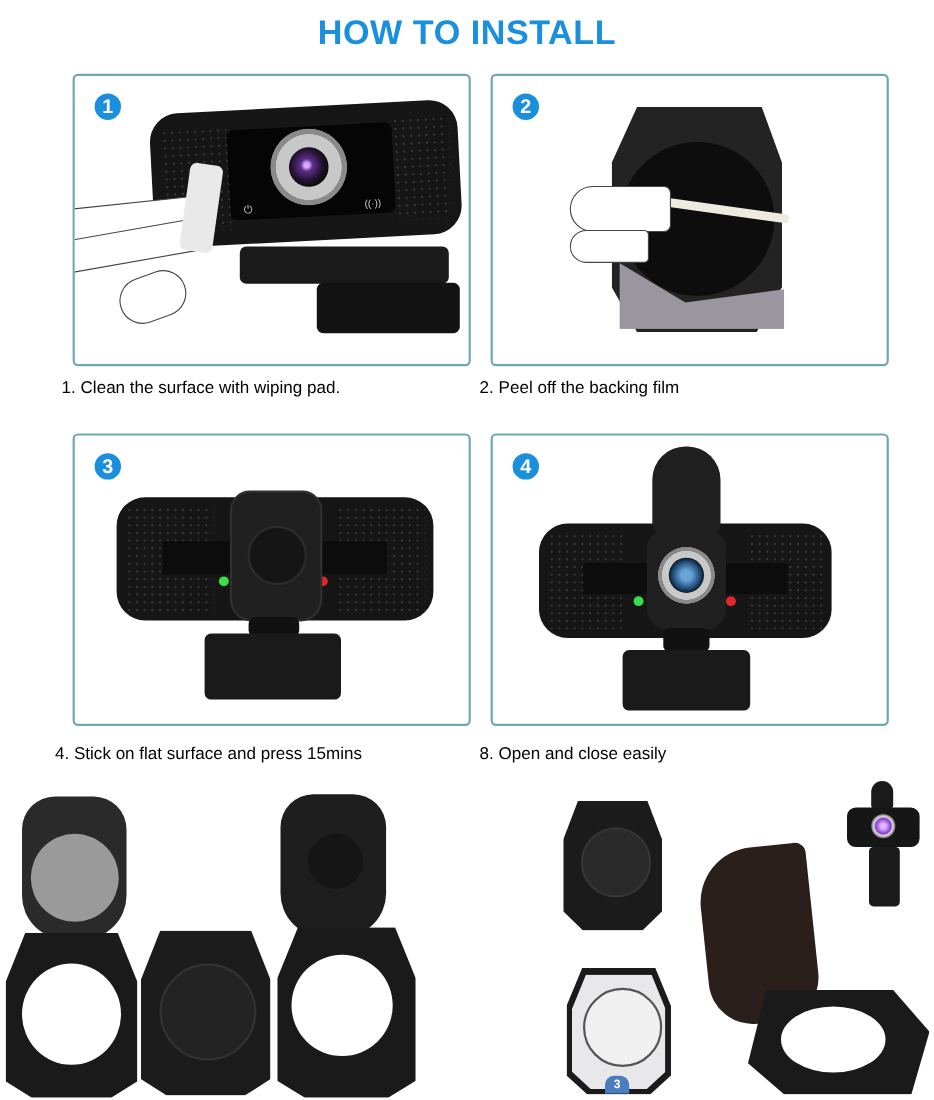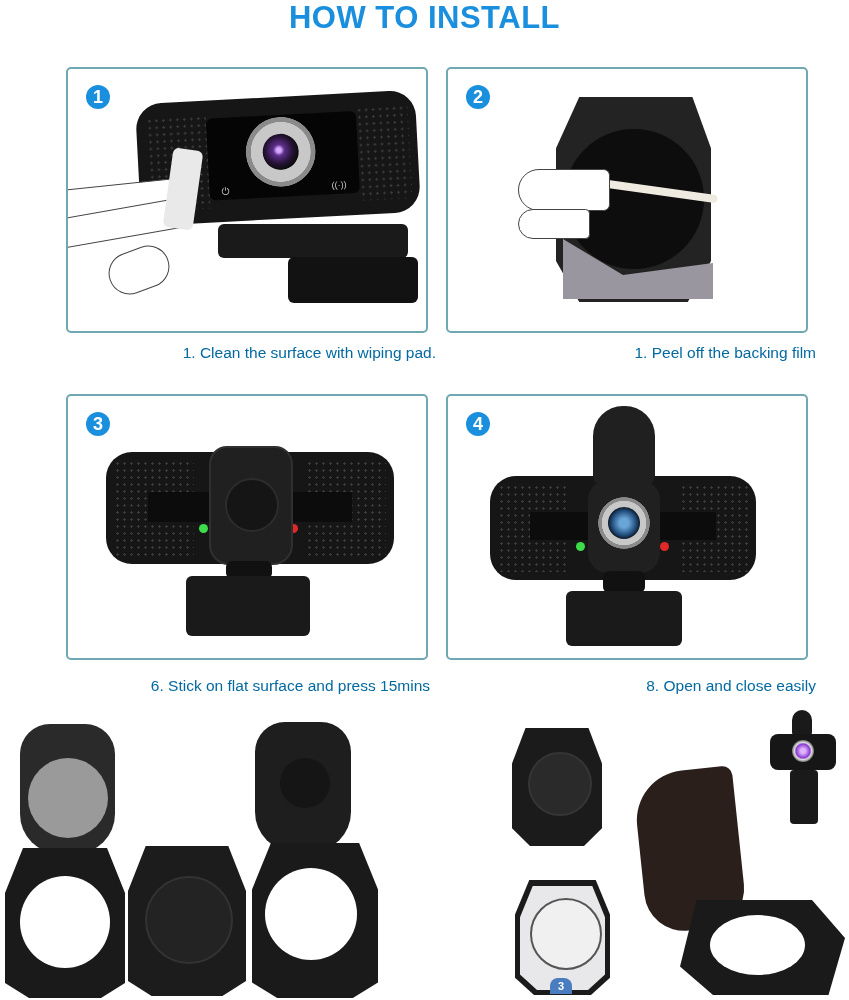--- a/index.html
+++ b/index.html
@@ -1,20 +1,20 @@
 <!DOCTYPE html>
 <html><head>
 <meta charset="utf-8">
 <style>
   html, body { margin: 0; padding: 0; background: #ffffff; }
   body { width: 849px; height: 1000px; position: relative; overflow: hidden; font-family: "Liberation Sans", sans-serif; }
-  .title { position: absolute; left: 0; top: 0; width: 849px; height: 40px; text-align: center; font-weight: bold; font-size: 31px; line-height: 36px; color: #1a8fdd; letter-spacing: 0.5px; }
+  .title { position: absolute; left: 0; top: 12px; width: 849px; height: 40px; text-align: center; font-weight: bold; font-size: 31px; line-height: 36px; color: #1a8fdd; letter-spacing: 0.5px; }
   .panel { position: absolute; width: 362px; height: 266px; border: 2px solid #6fa7b3; border-radius: 5px; background: #fff; box-sizing: border-box; overflow: hidden; }
   .badge { position: absolute; left: 18px; top: 16px; width: 24px; height: 24px; border-radius: 50%; background: #1a8fdd; color: #fff; font-weight: bold; font-size: 18px; line-height: 24px; text-align: center; }
-  .caption { position: absolute; font-size: 15.5px; color: #0369a1; text-align: right; width: 380px; }
+  .caption { position: absolute; font-size: 15.5px; color: #000000; text-align: left; width: 380px; }
 
   
   .cam-body { position: absolute; background: #161616; border-radius: 26px; }
   .dots { position: absolute; background-image: radial-gradient(#3a3a3a 1.1px, transparent 1.3px); background-size: 7px 7px; }
   .lens-ring { position: absolute; border-radius: 50%; background: radial-gradient(circle, #2a1a3a 0 35%, #c8c8c8 36% 60%, #8a8a8a 61% 70%, #111 71%); }
   .lens { position: absolute; border-radius: 50%; background: radial-gradient(circle at 45% 45%, #d7a8ff 0 8%, #5d2f8a 20%, #241233 50%, #0c0c0c 70%); }
   .stand { position: absolute; background: #1a1a1a; border-radius: 6px; }
   .led { position: absolute; width: 9px; height: 9px; border-radius: 50%; }
   .cover { position: absolute; background: #202020; border-radius: 18px 18px 20px 20px; }
   .hand { position: absolute; border: 1.5px solid #444; border-radius: 40px 12px 12px 40px; background: #fff; }
@@ -46,38 +46,38 @@
 
 <div class="panel" style="left:446px; top:67px;">
   <div class="badge">2</div>
   <div style="position:absolute; left:108px; top:28px; width:155px; height:205px; background:#232323; clip-path: polygon(15% 0, 88% 0, 100% 25%, 100% 80%, 85% 100%, 15% 100%, 0 80%, 0 25%);"></div>
   <div style="position:absolute; left:116px; top:60px; width:140px; height:140px; border-radius:50%; background:#0d0d0d;"></div>
   <div style="position:absolute; left:115px; top:170px; width:150px; height:60px; background:#9a96a0; clip-path: polygon(0 0, 40% 60%, 100% 40%, 100% 100%, 0 100%);"></div>
   <div style="position:absolute; left:150px; top:118px; width:120px; height:8px; border-radius:4px; background:#eeeadf; transform: rotate(8deg);"></div>
   <div class="hand" style="left:70px; top:100px; width:90px; height:40px;"></div>
   <div class="hand" style="left:70px; top:140px; width:70px; height:28px;"></div>
 </div>
-<div class="caption" style="left:436px; top:344px;">1. Peel off the backing film</div>
+<div class="caption" style="left:436px; top:344px;">2. Peel off the backing film</div>
 
 <div class="panel" style="left:66px; top:394px;">
   <div class="badge">3</div>
   <div class="cam-body" style="left:38px; top:56px; width:288px; height:112px;">
     <div class="dots" style="left:8px; top:8px; width:80px; height:96px;"></div>
     <div class="dots" style="left:200px; top:8px; width:80px; height:96px;"></div>
     <div style="position:absolute; left:42px; top:40px; width:204px; height:30px; background:#0c0c0c;"></div>
     <div class="led" style="left:93px; top:72px; background:#3ddc4a;"></div>
     <div class="led" style="left:183px; top:72px; background:#e02828;"></div>
   </div>
   <div class="cover" style="left:141px; top:50px; width:80px; height:115px; border:2px solid #303030;">
     <div style="position:absolute; left:14px; top:30px; width:50px; height:50px; border-radius:50%; background:#151515; border:2px solid #2c2c2c;"></div>
   </div>
   <div class="stand" style="left:158px; top:165px; width:46px; height:18px; background:#111;"></div>
   <div class="stand" style="left:118px; top:180px; width:124px; height:60px;"></div>
 </div>
-<div class="caption" style="left:50px; top:677px;">6. Stick on flat surface and press 15mins</div>
+<div class="caption" style="left:50px; top:677px;">4. Stick on flat surface and press 15mins</div>
 
 <div class="panel" style="left:446px; top:394px;">
   <div class="badge">4</div>
   <div class="cam-body" style="left:42px; top:80px; width:266px; height:104px;">
     <div class="dots" style="left:8px; top:8px; width:70px; height:88px;"></div>
     <div class="dots" style="left:190px; top:8px; width:70px; height:88px;"></div>
     <div style="position:absolute; left:40px; top:36px; width:186px; height:28px; background:#0c0c0c;"></div>
     <div class="led" style="left:86px; top:66px; background:#3ddc4a;"></div>
     <div class="led" style="left:170px; top:66px; background:#e02828;"></div>
   </div>

